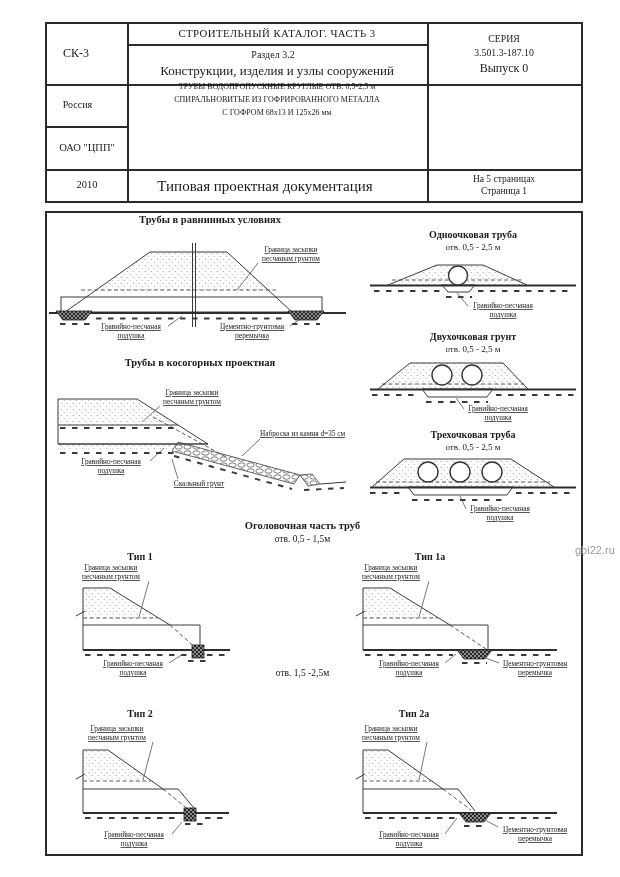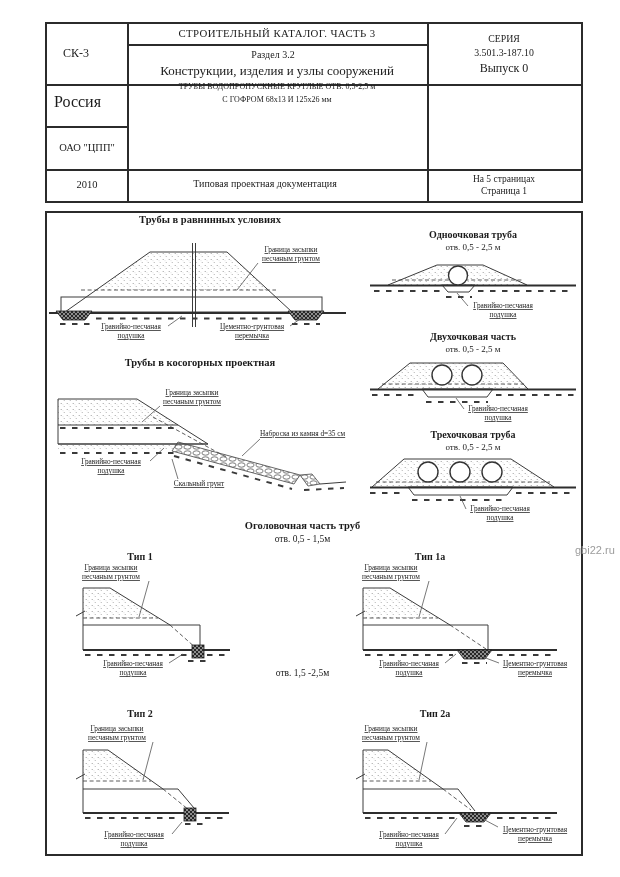--- a/index.html
+++ b/index.html
@@ -53,28 +53,29 @@
   <div class="hl" style="left:80px;top:20px;width:300px"></div>
   <div class="hl" style="left:0;top:102px;width:80px"></div>
 
   <div class="t c" style="left:0;top:22px;width:58px;font-size:12px">СК-3</div>
   <div class="t c" style="left:80px;top:3px;width:300px;font-size:10.8px;letter-spacing:.4px">СТРОИТЕЛЬНЫЙ КАТАЛОГ. ЧАСТЬ 3</div>
   <div class="t c" style="left:76px;top:25px;width:300px;font-size:10px">Раздел 3.2</div>
   <div class="t c" style="left:80px;top:39px;width:300px;font-size:13px">Конструкции, изделия и узлы сооружений</div>
   <div class="t c" style="left:380px;top:9px;width:154px;font-size:9.8px">СЕРИЯ</div>
   <div class="t c" style="left:380px;top:23px;width:154px;font-size:9.8px">3.501.3-187.10</div>
   <div class="t c" style="left:380px;top:37px;width:154px;font-size:12px">Выпуск 0</div>
-  <div class="t c" style="left:0;top:69px;width:61px;font-size:16px">Россия</div>
+  <div class="t c" style="left:0;top:75px;width:61px;font-size:10px">Россия</div>
   <div class="t c" style="left:0;top:118px;width:80px;font-size:10.5px">ОАО "ЦПП"</div>
   <div class="t c" style="left:80px;top:56px;width:300px;font-size:8px;line-height:13px">
     <div>ТРУБЫ ВОДОПРОПУСКНЫЕ КРУГЛЫЕ ОТВ. 0,5-2,5 м</div>
+    <div>СПИРАЛЬНОВИТЫЕ ИЗ ГОФРИРОВАННОГО МЕТАЛЛА</div>
     <div>С ГОФРОМ 68х13 И 125х26 мм</div>
   </div>
   <div class="t c" style="left:0;top:155px;width:80px;font-size:10.5px">2010</div>
-  <div class="t c" style="left:80px;top:154px;width:276px;font-size:10px">Типовая проектная документация</div>
+  <div class="t c" style="left:80px;top:154px;width:276px;font-size:15px">Типовая проектная документация</div>
   <div class="t c" style="left:380px;top:149px;width:154px;font-size:9.5px;line-height:12px">
     <div>На 5 страницах</div>
     <div>Страница 1</div>
   </div>
 </div>
 
 <div class="frame"></div>
 
 <div class="t c b" style="left:85px;top:214px;width:250px;font-size:10.5px">Трубы в равнинных условиях</div>
 
@@ -112,21 +113,21 @@
   <line class="gnd" x1="2" y1="32.5" x2="208" y2="32.5"></line>
   <line class="hat" x1="6" y1="38" x2="72" y2="38"></line>
   <line class="hat" x1="110" y1="38" x2="204" y2="38"></line>
   <line class="hat" x1="78" y1="44" x2="104" y2="44"></line>
   <circle class="pipe" cx="90" cy="22.5" r="9.5"></circle>
   <line class="ldr" x1="100" y1="53" x2="89" y2="40"></line>
   <text class="u" x="135" y="55">Гравийно-песчаная</text>
   <text class="u" x="135" y="64">подушка</text>
 </svg>
 
-<div class="t c b" style="left:368px;top:331px;width:210px;font-size:10px">Двухочковая часть</div>
+<div class="t c b" style="left:368px;top:331px;width:210px;font-size:10px">Двухочковая грунт</div>
 <div class="t c" style="left:368px;top:344px;width:210px;font-size:9px">отв. 0,5 - 2,5 м</div>
 <svg style="left:368px;top:356px" width="210" height="78">
   <polygon points="10,33 42,7 135,7 160,33" fill="url(#pat-sand)"></polygon>
   <line class="dash" x1="14" y1="28" x2="156" y2="28"></line>
   <path class="ln" d="M10,33 L42,7 L135,7 L160,33"></path>
   <path d="M54,33 L60,41 L119,41 L125,33 Z" fill="url(#pat-sand)" class="ln"></path>
   <line class="gnd" x1="2" y1="33.5" x2="208" y2="33.5"></line>
   <line class="hat" x1="4" y1="39" x2="52" y2="39"></line>
   <line class="hat" x1="128" y1="39" x2="206" y2="39"></line>
   <line class="hat" x1="58" y1="46" x2="120" y2="46"></line>
@@ -258,21 +259,21 @@
   <line class="hat" x1="130" y1="104" x2="150" y2="104"></line>
   <line class="ln" x1="21" y1="59" x2="30" y2="54"></line>
   <line class="ldr" x1="98" y1="22" x2="88" y2="60"></line>
   <text class="u" x="62" y="11">Граница засыпки</text>
   <text class="u" x="62" y="20">песчаным грунтом</text>
   <line class="ldr" x1="117" y1="114" x2="127" y2="102"></line>
   <text class="u" x="79" y="117">Гравийно-песчаная</text>
   <text class="u" x="79" y="126">подушка</text>
 </svg>
 
-<div class="t c b" style="left:385px;top:708px;width:100px;font-size:10px">Тип 2а</div>
+<div class="t c b" style="left:364px;top:708px;width:100px;font-size:10px">Тип 2а</div>
 <svg style="left:335px;top:720px" width="250" height="132">
   <polygon points="28,30 53,30 97,61 28,61" fill="url(#pat-sand)"></polygon>
   <line class="ln" x1="28" y1="30" x2="28" y2="93"></line>
   <line class="ln" x1="28" y1="30" x2="53" y2="30"></line>
   <line class="ln" x1="53" y1="30" x2="108" y2="69"></line>
   <line class="dash" x1="28" y1="61" x2="96" y2="61"></line>
   <line class="dash" x1="108" y1="69" x2="136" y2="90"></line>
   <line class="ln" x1="28" y1="69" x2="123" y2="69"></line>
   <path class="ln" d="M123,69 L140,91"></path>
   <line class="gnd" x1="28" y1="93" x2="222" y2="93"></line>

